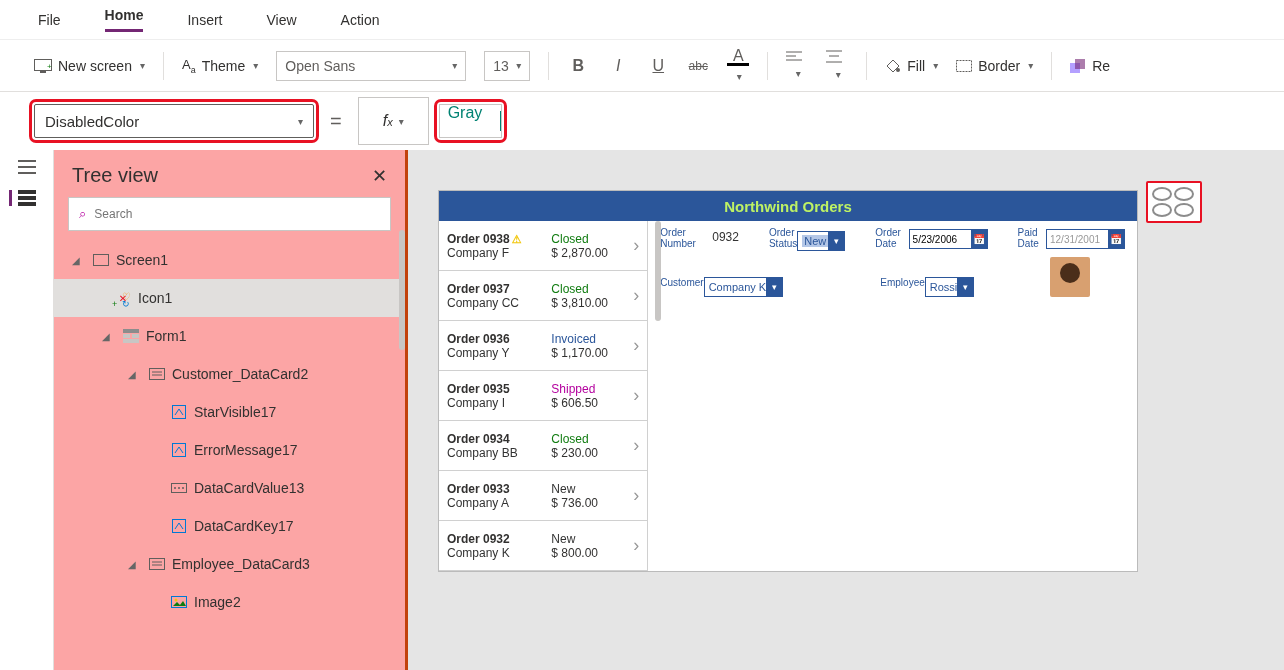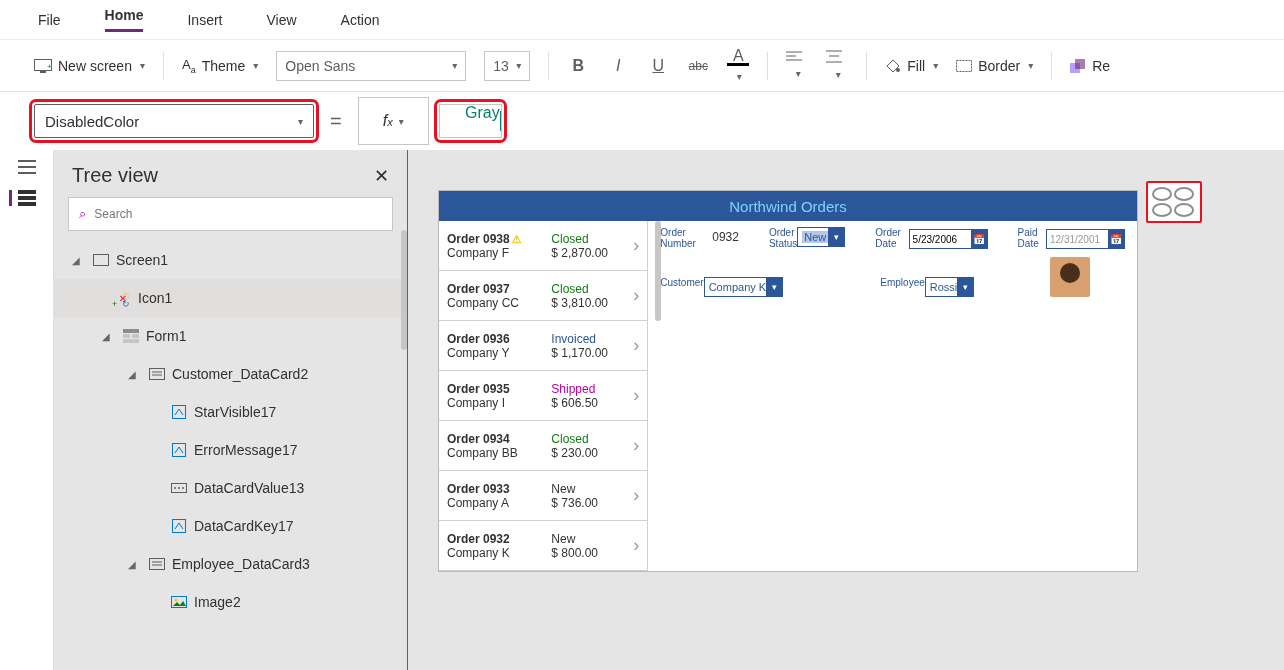--- a/index.html
+++ b/index.html
@@ -15,52 +15,52 @@
   .ribbon { height: 52px; display:flex; align-items:center; padding-left: 34px; gap: 18px; border-bottom: 1px solid #e1dfdd; }
   .rb-btn { display:flex; align-items:center; gap:6px; font-size: 14px; color:#323130; cursor:pointer; }
   .rb-sep { width: 1px; height: 28px; background: #e1dfdd; }
   .rb-select { border:1px solid #c8c6c4; height:30px; display:flex; align-items:center; padding:0 8px; font-size:14px; color:#605e5c; justify-content:space-between;}
   .rb-font { width: 190px; }
   .rb-size { width: 46px; }
   .rb-icon { width:22px; text-align:center; font-size:16px; color:#605e5c; cursor:pointer;}
   .chev { font-size:10px; color:#666; margin-left:2px; }
 
   
-  .formula-row { height: 58px; display:flex; align-items:center; padding-left: 34px; gap: 10px; text-align: right;}
+  .formula-row { height: 58px; display:flex; align-items:center; padding-left: 34px; gap: 10px;}
   .prop-select { border:1px solid #605e5c; width: 280px; height:34px; display:flex; align-items:center; justify-content:space-between; padding:0 10px; font-size:15px; position:relative;}
   .hl-red { outline: 3px solid #e81123; outline-offset: 2px; border-radius:2px;}
   .eq { font-size:20px; color:#605e5c; margin:0 6px;}
   .fx-box { display:flex; align-items:center; border:1px solid #c8c6c4; height:48px; padding:0 24px;}
   .fx-lbl { font-style:italic; font-size:16px; }
   .formula-input { border:none; outline:none; height:34px; width:60px; font-size:16px; color:#008272; padding-left:8px;}
   .formula-wrap { border:1px solid #c8c6c4; border-left:none; height:34px; display:flex; align-items:center;}
   .cursor { border-right: 1px solid #008272; height: 20px;}
 
   
   .main { display:flex; height: calc(670px - 40px - 52px - 58px); }
   .rail { width: 54px; border-right:1px solid #e1dfdd; display:flex; flex-direction:column; align-items:center; padding-top:10px; gap:16px;}
   .rail-icon { font-size:18px; color:#605e5c; cursor:pointer;}
   .rail-icon.active { border-left: 3px solid #742774; padding-left:6px; margin-left:-9px; color:#323130;}
 
-  .treepane { width:354px; border-right:1px solid #c2410c; background:#e5e5e5; position:relative; overflow:hidden;}
+  .treepane { width:354px; border-right:3px solid #c2410c; background:#fca5a5; position:relative; overflow:hidden;}
   .tp-header { display:flex; justify-content:space-between; align-items:center; padding:14px 18px 10px 18px; }
   .tp-title { font-size:20px; font-weight:400;}
   .search-box { margin:0 14px 10px 14px; border:1px solid #c8c6c4; background:#fff; height:34px; display:flex; align-items:center; padding:0 10px; gap:8px;}
   .search-box input { border:none; outline:none; font-size:12px; flex:1; color:#605e5c;}
   .tree { font-size:14px; overflow-y:auto; height: calc(100% - 110px);}
   .trow { display:flex; align-items:center; height:38px; padding-left:12px; gap:6px; cursor:pointer;}
   .trow.selected { background:#e1dfdd;}
   .expander { width:14px; font-size:10px; color:#666;}
   .t-icon { width:18px; display:inline-flex; justify-content:center;}
   .scrubby { position:absolute; right:0; top:80px; width:6px; height:120px; background:#c8c6c4; border-radius:3px;}
 
   .canvas { flex:1; background:#e5e5e5; position:relative; padding-top:40px; padding-left:30px;}
 
   .phone { width:700px; background:#fff; border:1px solid #bbb; position:relative;}
-  .phone-hd { background:#2b569a; color:#7dd3fc; height:30px; display:flex; align-items:center; justify-content:center; font-weight:400; font-size:15px;}
+  .phone-hd { background:#2b569a; color:#bef264; height:30px; display:flex; align-items:center; justify-content:center; font-weight:700; font-size:15px;}
   .content { display:flex; }
   .orders { width:222px; border-right:1px solid #d0d0d0;}
   .ord { border-bottom:1px solid #d0d0d0; padding:6px 8px; display:flex; align-items:center; position:relative; height:50px;}
   .ord-left { flex:1;}
   .ord-title { font-weight:700; font-size:12px;}
   .ord-co { font-size:12px; color:#333;}
   .ord-right { width:78px; font-size:12px;}
   .status-closed { color:#107c10;}
   .status-inv { color:#2b569a;}
   .status-ship { color:#b4009e;}
@@ -406,21 +406,21 @@
                 </div>
   <span class="chev-r">›</span>
               </div>
             </div>
           <div class="form">
             <div class="frow">
               <div class="fld" style="width:90px;">
                 <label>Order Number</label>
                 <span style="font-size:12px; color:#333; padding-top:3px;">0932</span>
               </div>
-              <div class="fld" style="width:80px;">
+              <div class="fld" style="width:80px;align-items:flex-end;">
                 <label>Order Status</label>
                 <div class="sel">
                     <span style="background:#b4c7e7; padding:0 2px;">New</span>
                     <span class="sel-btn">▾</span>
                   </div>
               </div>
               <div class="fld">
                 <label>Order Date</label>
                 <div class="date">
                     <input value="5/23/2006" style="">

